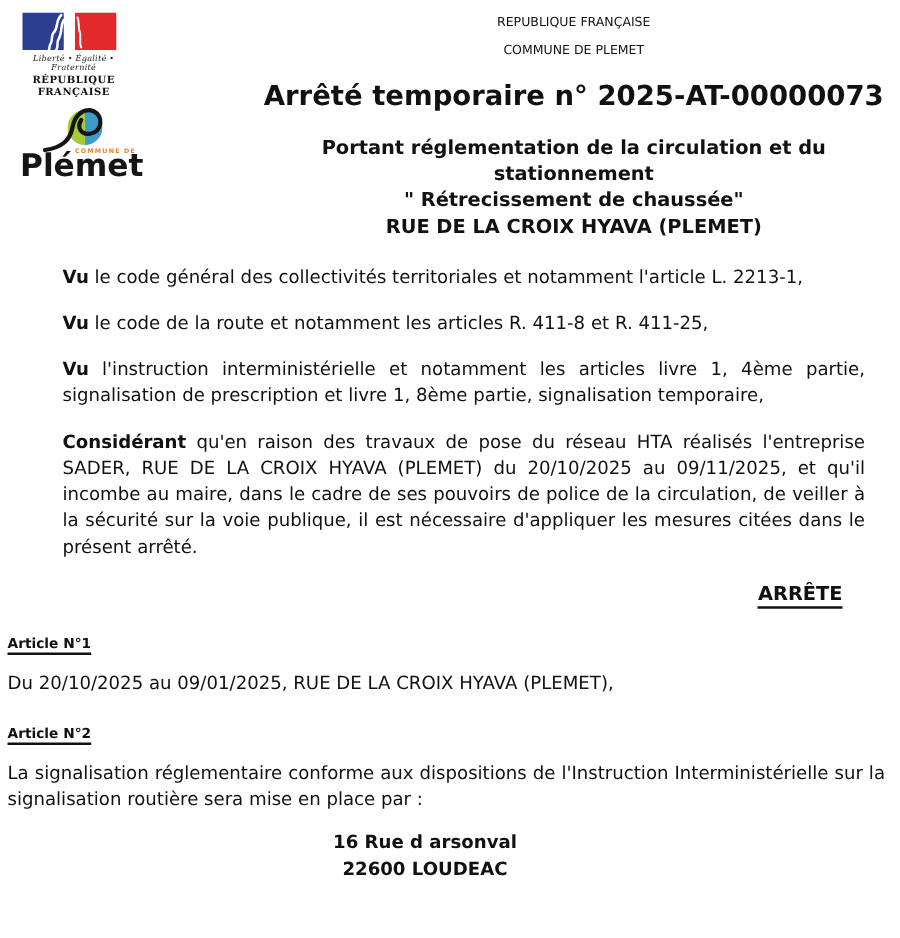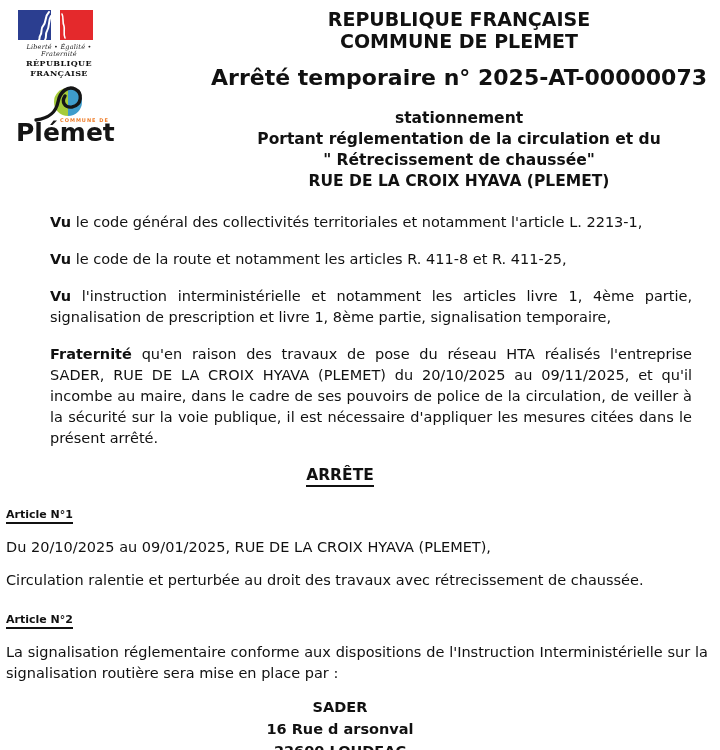--- a/index.html
+++ b/index.html
@@ -12,29 +12,29 @@
   .doc-header{display:flex;height:196px;}
   .brand-col{width:198px;box-sizing:border-box;padding:10px 0 0 16px;flex:none;}
   .head-col{flex:1;text-align:center;padding-top:8px;}
   .marianne-logo{width:86px;text-align:center;}
   .marianne-flag{display:block;}
   .motto{font-family:"DejaVu Serif","Liberation Serif",serif;font-style:italic;
          font-size:6.5px;line-height:7px;letter-spacing:.2px;margin-top:2px;color:#222;}
   .republique{font-family:"DejaVu Serif","Liberation Serif",serif;font-weight:bold;
          font-size:8px;line-height:10px;letter-spacing:.4px;color:#111;}
   .plemet-logo{margin-top:6px;margin-left:-4px;}
-  .gov-line{font-weight:bold;font-size:19px;line-height:22px;}
+  .gov-line{font-weight:normal;font-size:10px;line-height:22px;}
   .decree-no{font-weight:bold;font-size:22px;line-height:22px;margin-top:15px;}
   .title-block{margin-top:19px;font-weight:bold;font-size:15.5px;line-height:21px;}
   
   .doc-body{padding:0 12px 0 6px;}
   .salutation{margin:8px 0 0 0;}
   .recitals{margin:16px 0 0 28px;}
   .recitals p{margin:16px;text-align:justify;}
-  .decree-heading{margin:14px 0 0 0;text-align:center;padding-right:34px;
+  .decree-heading{margin:14px 0 0 0;text-align:right;padding-right:34px;
                   font-weight:bold;font-size:15.5px;line-height:21px;}
   .u{border-bottom:2px solid #111;padding-bottom:1px;}
   .article-heading{margin:18px 0 0 0;font-weight:bold;font-size:11px;line-height:21px;}
   .article-par{margin:12px 0 0 0;text-align:justify;}
   .company-block{margin:12px 0 0 0;text-align:center;padding-right:34px;
                  font-weight:bold;line-height:22px;}
 </style>
 </head>
 <body>
 
@@ -75,50 +75,48 @@
         </svg>
       </div>
 
     </div>
 
     <div class="head-col">
       <div class="gov-line">REPUBLIQUE FRANÇAISE</div>
       <div class="gov-line">COMMUNE DE PLEMET</div>
       <div class="decree-no">Arrêté temporaire n° 2025-AT-00000073</div>
       <div class="title-block" id="title-block">
+          <div>Portant réglementation de la circulation et du</div>
           <div>stationnement</div>
-          <div>Portant réglementation de la circulation et du</div>
           <div>" Rétrecissement de chaussée"</div>
           <div>RUE DE LA CROIX HYAVA (PLEMET)</div>
         </div>
     </div>
 
   </div>
 
   <div class="doc-body">
 
     <div class="recitals" id="recitals">
         <p><b>Vu</b><span> le code général des collectivités territoriales et notamment l'article L. 2213-1,</span></p>
         <p><b>Vu</b><span> le code de la route et notamment les articles R. 411-8 et R. 411-25,</span></p>
         <p><b>Vu</b><span> l'instruction interministérielle et notamment les articles livre 1, 4ème partie, signalisation de prescription et livre 1, 8ème partie, signalisation temporaire,</span></p>
-        <p><b>Fraternité</b><span> qu'en raison des travaux de pose du réseau HTA réalisés l'entreprise SADER, RUE DE LA CROIX HYAVA (PLEMET) du 20/10/2025 au 09/11/2025, et qu'il incombe au maire, dans le cadre de ses pouvoirs de police de la circulation, de veiller à la sécurité sur la voie publique, il est nécessaire d'appliquer les mesures citées dans le présent arrêté.</span></p>
+        <p><b>Considérant</b><span> qu'en raison des travaux de pose du réseau HTA réalisés l'entreprise SADER, RUE DE LA CROIX HYAVA (PLEMET) du 20/10/2025 au 09/11/2025, et qu'il incombe au maire, dans le cadre de ses pouvoirs de police de la circulation, de veiller à la sécurité sur la voie publique, il est nécessaire d'appliquer les mesures citées dans le présent arrêté.</span></p>
       </div>
 
     <div class="decree-heading">
       <span class="u">ARRÊTE</span>
     </div>
 
     <div id="articles">
         <div class="article-heading"><span class="u">Article N°1</span></div>
         <p class="article-par">Du 20/10/2025 au 09/01/2025, RUE DE LA CROIX HYAVA (PLEMET),</p>
-        <p class="article-par">Circulation ralentie et perturbée au droit des travaux avec rétrecissement de chaussée.</p>
         <div class="article-heading"><span class="u">Article N°2</span></div>
         <p class="article-par">La signalisation réglementaire conforme aux dispositions de l'Instruction Interministérielle sur la signalisation routière sera mise en place par :</p>
       </div>
 
     <div class="company-block" id="company-block">
-        <div>SADER</div>
         <div>16 Rue d arsonval</div>
         <div>22600 LOUDEAC</div>
       </div>
   </div>
 
 </div>
 
 </body></html>

